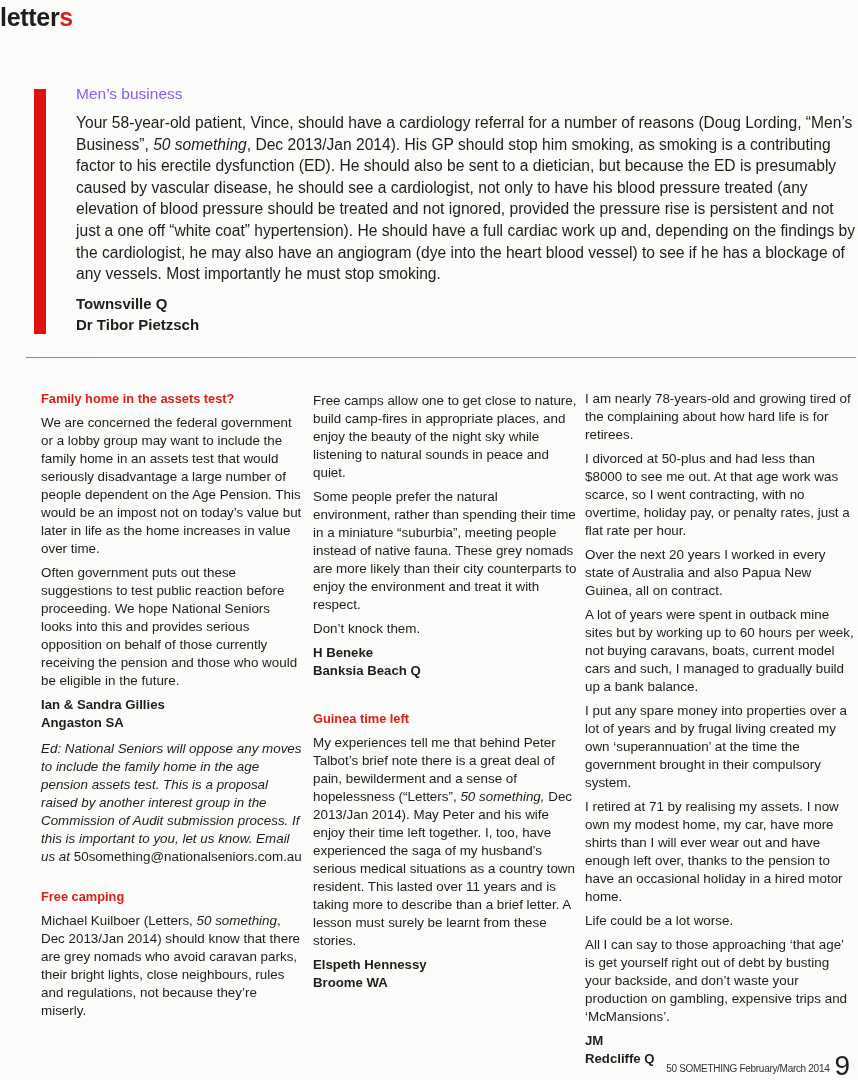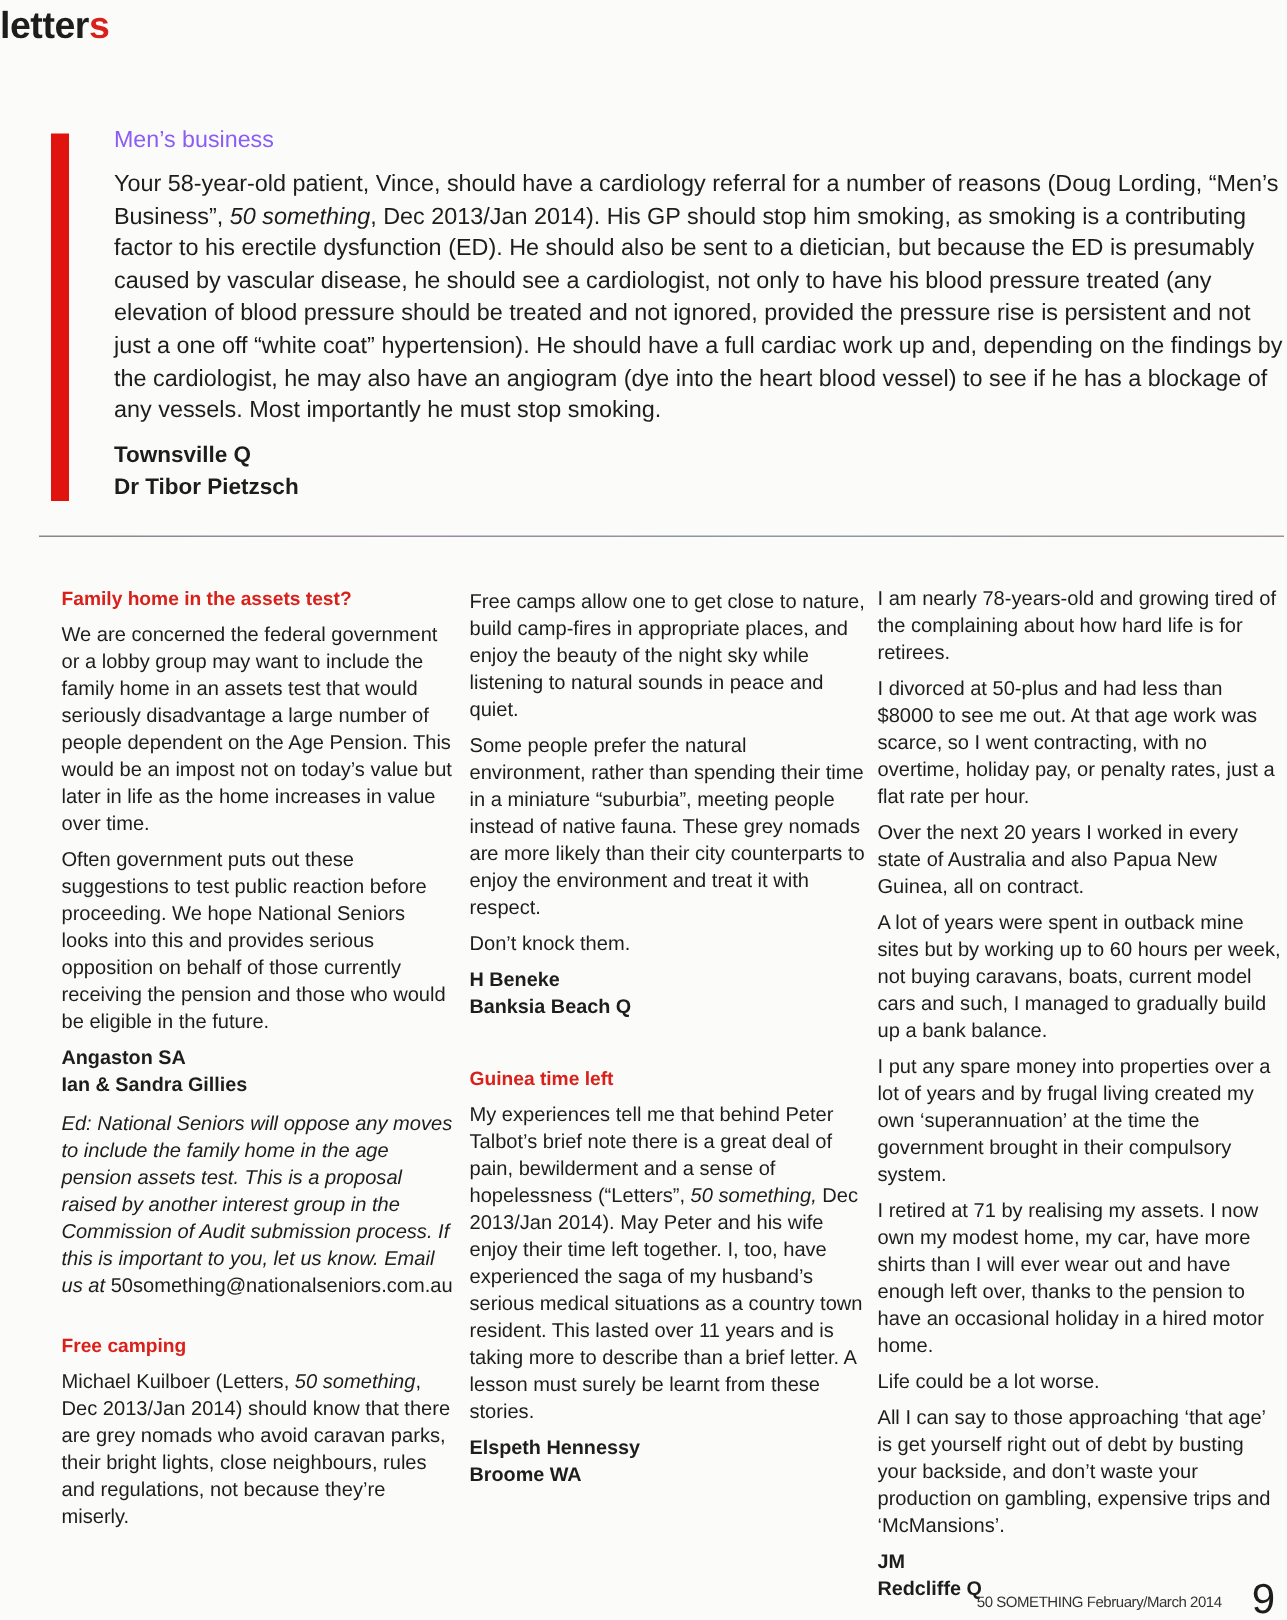--- a/index.html
+++ b/index.html
@@ -58,21 +58,21 @@
   }
   .col p.ed { font-style: italic; }
   .col p.ed .plain { font-style: normal; }
   .col .sig {
     font-size: 13.2px; font-weight: bold; line-height: 18px; margin-bottom: 22px;
   }
   .col p i { font-style: italic; }
 
   .footer {
     position: absolute; right: 8px; top: 1052px;
-    display: flex; align-items: flex-end; gap: 20px;
+    display: flex; align-items: flex-end; gap: 5px;
   }
   .footer .pub { font-size: 10px; color: #333; letter-spacing: -0.3px; line-height: 14px; padding-bottom: 4px;}
   .footer .pageno { font-size: 28px; line-height: 28px; color: #1d1d1b; }
 </style>
 </head>
 <body>
 
 <div class="section-label">
   <span>letter</span><span class="accent">s</span>
 </div>
@@ -90,22 +90,22 @@
 </div>
 
 <div class="divider"></div>
 
 <div class="col col1">
   <div>
     <h3>Family home in the assets test?</h3>
     <p>We are concerned the federal government or a lobby group may want to include the family home in an assets test that would seriously disadvantage a large number of people dependent on the Age Pension. This would be an impost not on today’s value but later in life as the home increases in value over time.</p>
     <p>Often government puts out these suggestions to test public reaction before proceeding. We hope National Seniors looks into this and provides serious opposition on behalf of those currently receiving the pension and those who would be eligible in the future.</p>
     <div class="sig" style="margin-bottom:8px;">
+      <div>Ian &amp; Sandra Gillies</div>
       <div>Angaston SA</div>
-      <div>Ian &amp; Sandra Gillies</div>
     </div>
     <p class="ed"><span>Ed: National Seniors will oppose any moves to include the family home in the age pension assets test. This is a proposal raised by another interest group in the Commission of Audit submission process. If this is important to you, let us know. Email us at</span> <span class="plain">50something@nationalseniors.com.au</span></p>
   </div>
   <div style="margin-top:22px;">
     <h3>Free camping</h3>
     <p><span>Michael Kuilboer (Letters, </span><i>50 something</i><span>, Dec 2013/Jan 2014) should know that there are grey nomads who avoid caravan parks, their bright lights, close neighbours, rules and regulations, not because they’re miserly.</span></p>
   </div>
 </div>
 
 <div class="col col2">

